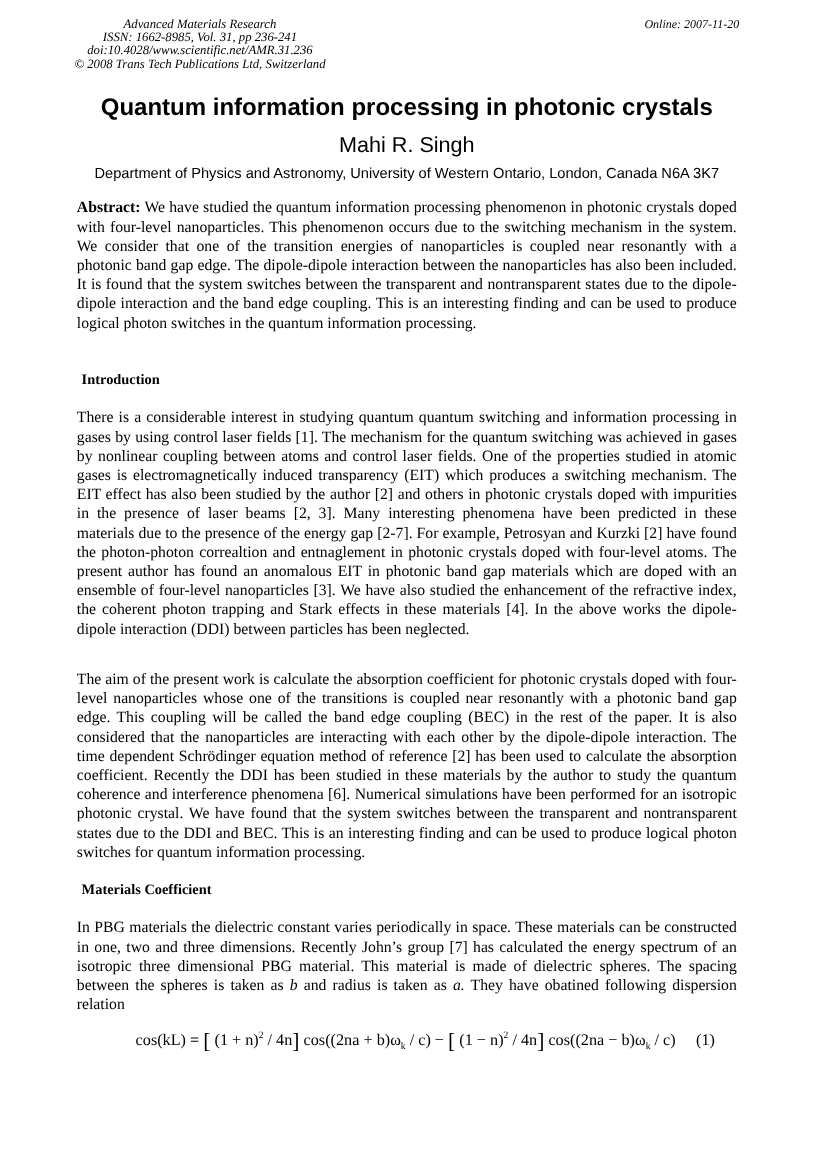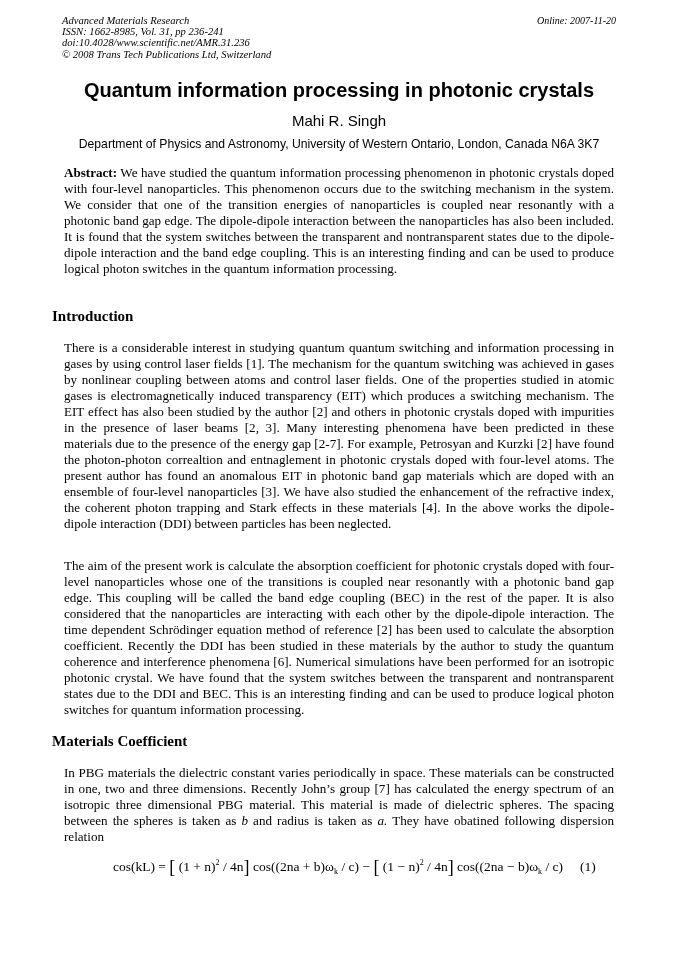--- a/index.html
+++ b/index.html
@@ -15,20 +15,21 @@
       color: #000;
       font-family: "Liberation Serif", "DejaVu Serif", serif;
     }
     .header-left {
       position: absolute;
       left: 62px;
       top: 15px;
       font-style: italic;
       font-size: 10.6px;
       line-height: 11.2px;
+      text-align: center;
     }
     .header-right {
       position: absolute;
       right: 62px;
       top: 15px;
       font-style: italic;
       font-size: 10px;
       line-height: 11.2px;
     }
     .title {
@@ -42,21 +43,21 @@
       font-size: 20px;
       line-height: 20px;
     }
     .author {
       position: absolute;
       left: 0;
       width: 678px;
       top: 111px;
       text-align: center;
       font-family: "Liberation Sans", "DejaVu Sans", sans-serif;
-      font-size: 15px;
+      font-size: 18px;
       line-height: 20px;
     }
     .affiliation {
       position: absolute;
       left: 0;
       width: 678px;
       top: 136px;
       text-align: center;
       font-family: "Liberation Sans", "DejaVu Sans", sans-serif;
       font-size: 12.2px;
@@ -67,23 +68,23 @@
       left: 64px;
       width: 550px;
       font-size: 13.1px;
       line-height: 16px;
       text-align: justify;
       margin: 0;
     }
     .para b { font-weight: bold; }
     .heading {
       position: absolute;
-      left: 52px;
+      left: 68px;
       font-weight: bold;
-      font-size: 15px;
+      font-size: 12px;
       line-height: 16px;
       margin: 0;
     }
     .equation {
       position: absolute;
       left: 113px;
       top: 857px;
       font-size: 13.5px;
       line-height: 20px;
       white-space: nowrap;

